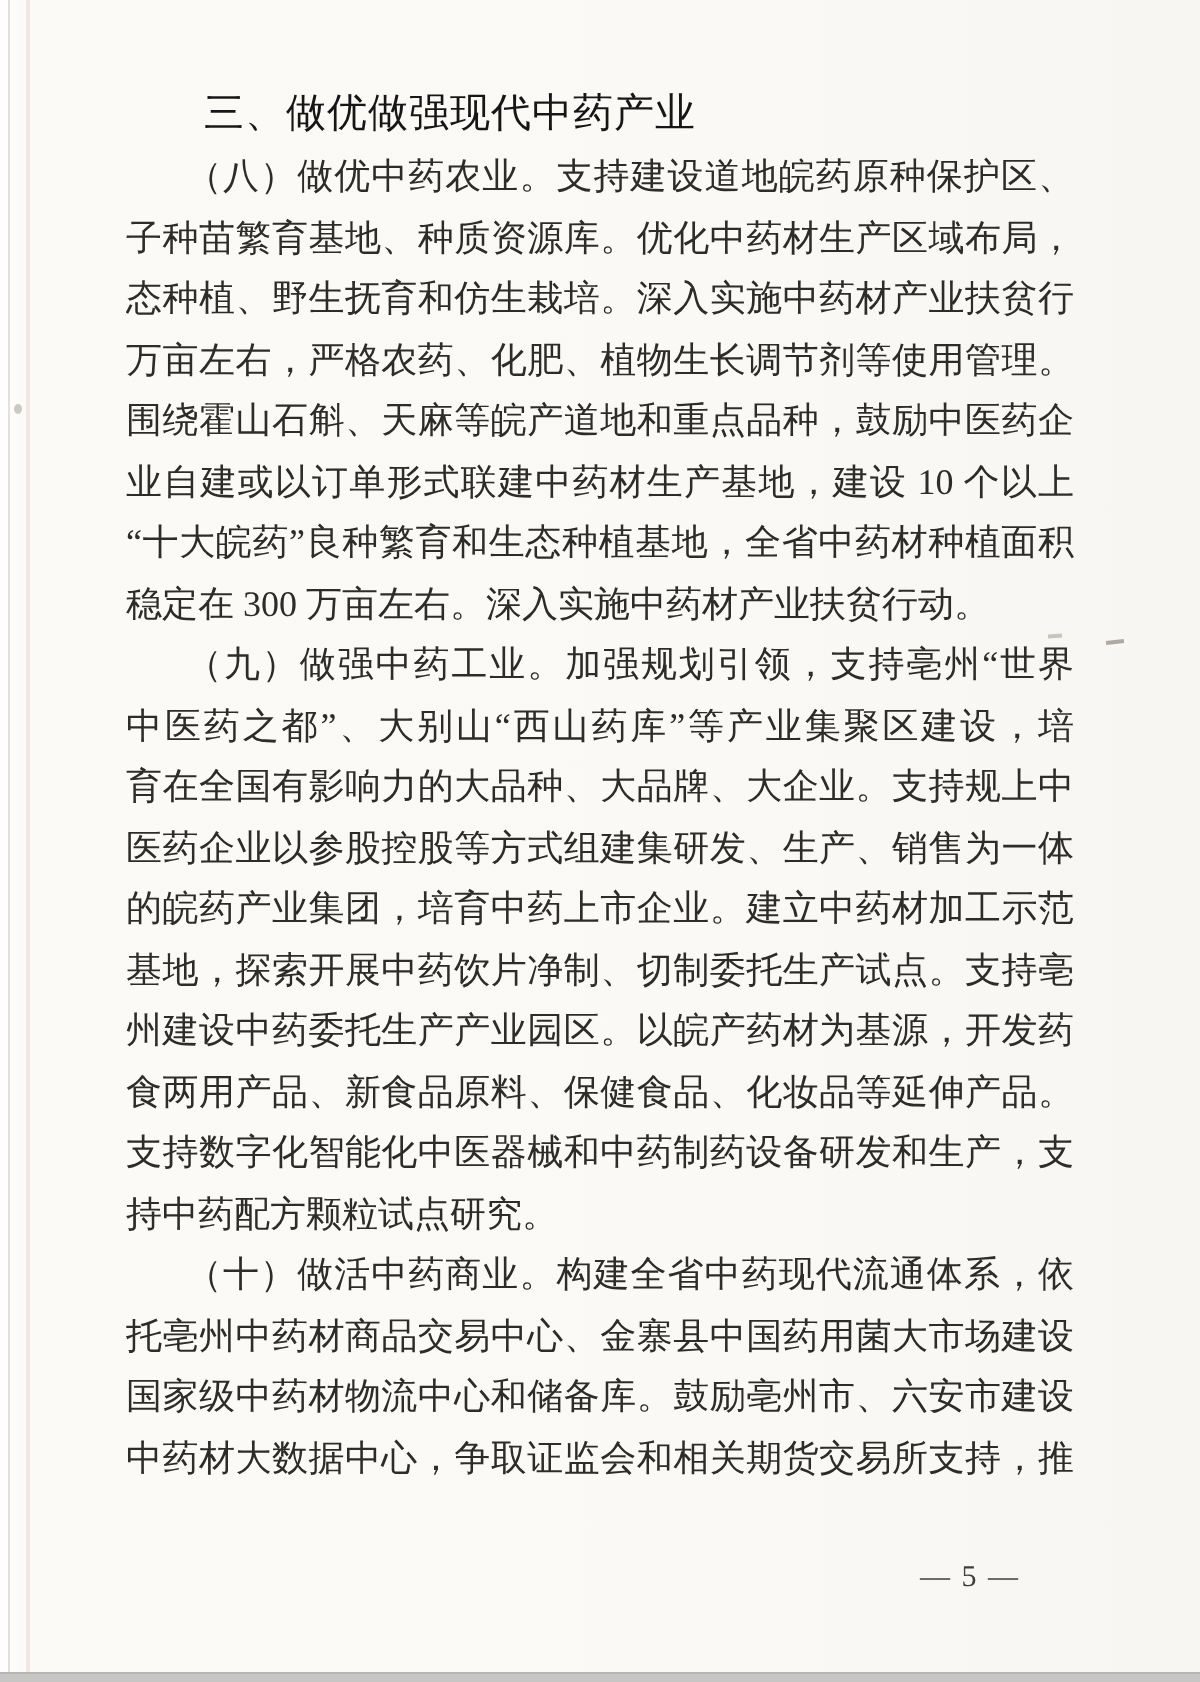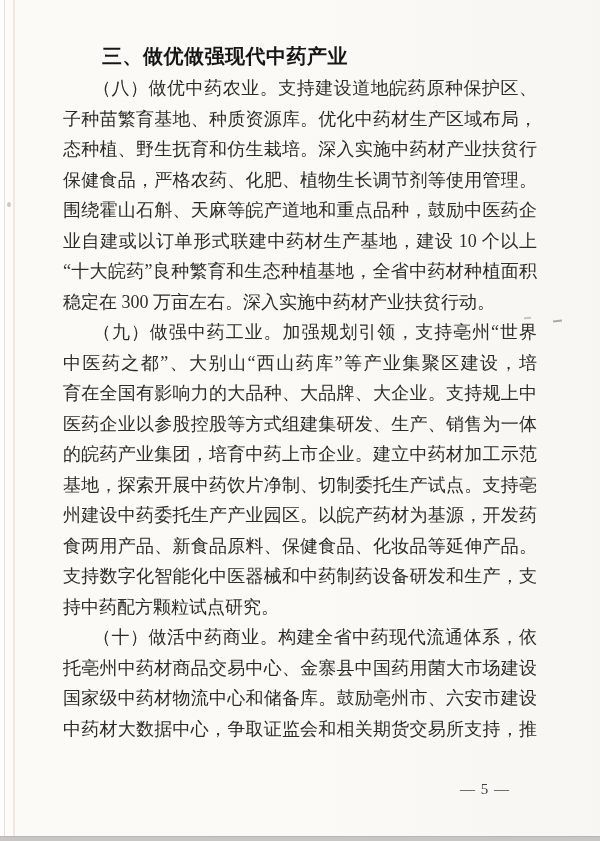--- a/index.html
+++ b/index.html
@@ -13,21 +13,21 @@
   .edge-pink{position:absolute;left:13px;top:0;width:2px;height:100%;background:rgba(222,176,176,0.28);}
   .bottom-strip{position:absolute;left:0;bottom:0;width:100%;height:4px;background:#c7c6c4;border-top:1px solid #b6b5b3;}
   .speck{position:absolute;left:7px;top:202px;width:4px;height:5px;border-radius:50%;background:#b3aca4;opacity:.65;}
   .dash-a{position:absolute;left:553px;top:320px;width:9px;height:2px;background:#9a958e;transform:rotate(-6deg);opacity:.8;}
   .dash-b{position:absolute;left:524px;top:317px;width:7px;height:2px;background:#a8a39c;transform:rotate(-4deg);opacity:.6;}
 
   .text-block{position:absolute;left:63px;top:0;width:474px;}
   .heading{
     margin-top:40px;height:33px;line-height:33px;
     font-family:"DejaVu Sans","Liberation Sans",sans-serif;
-    font-weight:bold;font-size:20px;color:#161616;
+    font-weight:normal;font-size:20px;color:#161616;
     text-indent:39px;letter-spacing:.5px;white-space:nowrap;
   }
   .line{
     height:30.5px;line-height:30.5px;font-size:18px;color:#2e2c29;
     text-align:justify;text-align-last:justify;overflow:hidden;
   }
   .line.indent{text-indent:30px;}
   .line.last{text-align:right;text-align-last:left;}
   .red-underline{border-bottom:2px solid #c5342a;padding-bottom:15px;}
   .page-number{
@@ -45,21 +45,21 @@
   <div class="speck"></div>
   <div class="dash-a"></div>
   <div class="dash-b"></div>
 
   <main class="text-block">
     <div class="heading">三、做优做强现代中药产业</div>
     <div id="lines">
         <div class="line indent"><span>（八）做优中药农业。支持建设道地皖药原种保护区、种</span></div>
         <div class="line"><span>子种苗繁育基地、种质资源库。优化中药材生产区域布局，</span></div>
         <div class="line"><span>态种植、野生抚育和仿生栽培。深入实施中药材产业扶贫行动</span></div>
-        <div class="line"><span>保健食品，严格农药、化肥、植物生长调节剂等使用管理。</span></div>
+        <div class="line"><span>万亩左右，严格农药、化肥、植物生长调节剂等使用管理。</span></div>
         <div class="line"><span>围绕霍山石斛、天麻等皖产道地和重点品种，鼓励中医药企</span></div>
         <div class="line"><span>业自建或以订单形式联建中药材生产基地，建设 10 个以上</span></div>
         <div class="line"><span>“十大皖药”良种繁育和生态种植基地，全省中药材种植面积</span></div>
         <div class="line last"><span>稳定在 300 万亩左右。深入实施中药材产业扶贫行动。</span></div>
         <div class="line indent"><span>（九）做强中药工业。加强规划引领，支持亳州“世界</span></div>
         <div class="line"><span>中医药之都”、大别山“西山药库”等产业集聚区建设，培</span></div>
         <div class="line"><span>育在全国有影响力的大品种、大品牌、大企业。支持规上中</span></div>
         <div class="line"><span>医药企业以参股控股等方式组建集研发、生产、销售为一体</span></div>
         <div class="line"><span>的皖药产业集团，培育中药上市企业。建立中药材加工示范</span></div>
         <div class="line"><span>基地，探索开展中药饮片净制、切制委托生产试点。支持亳</span></div>

